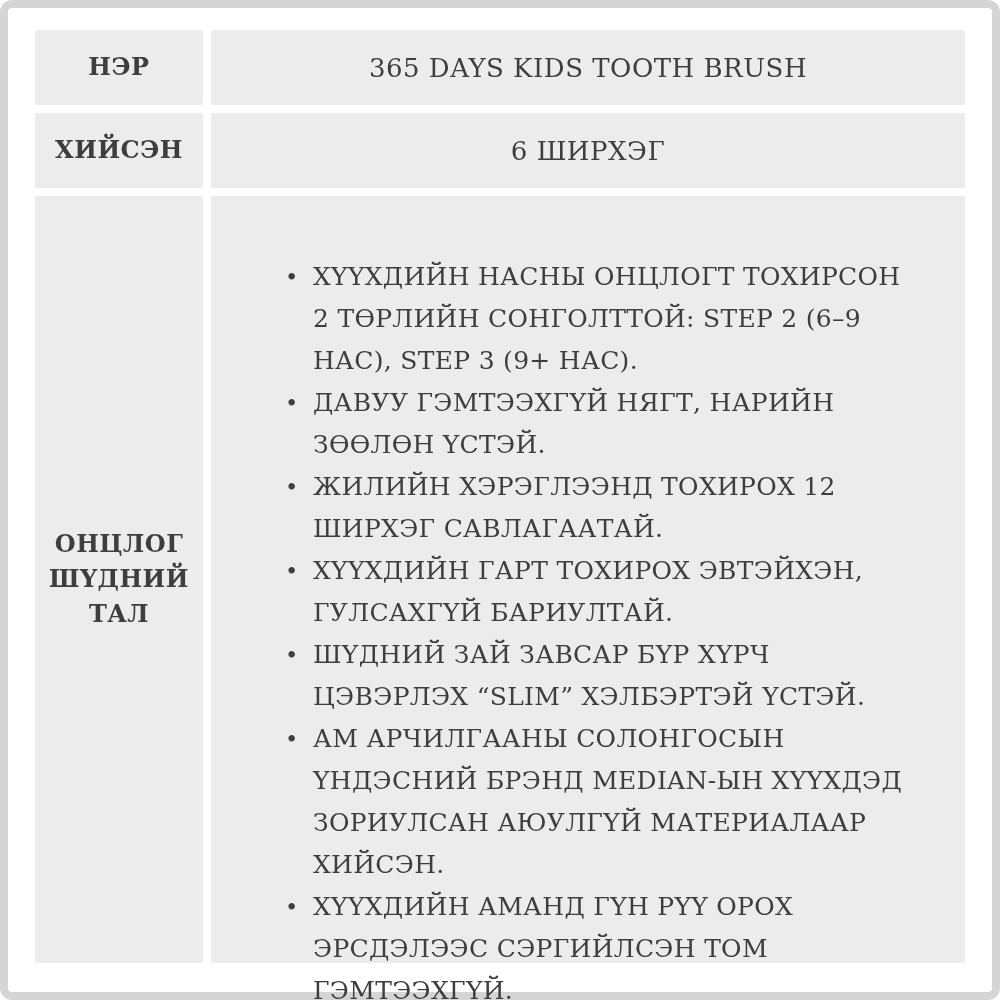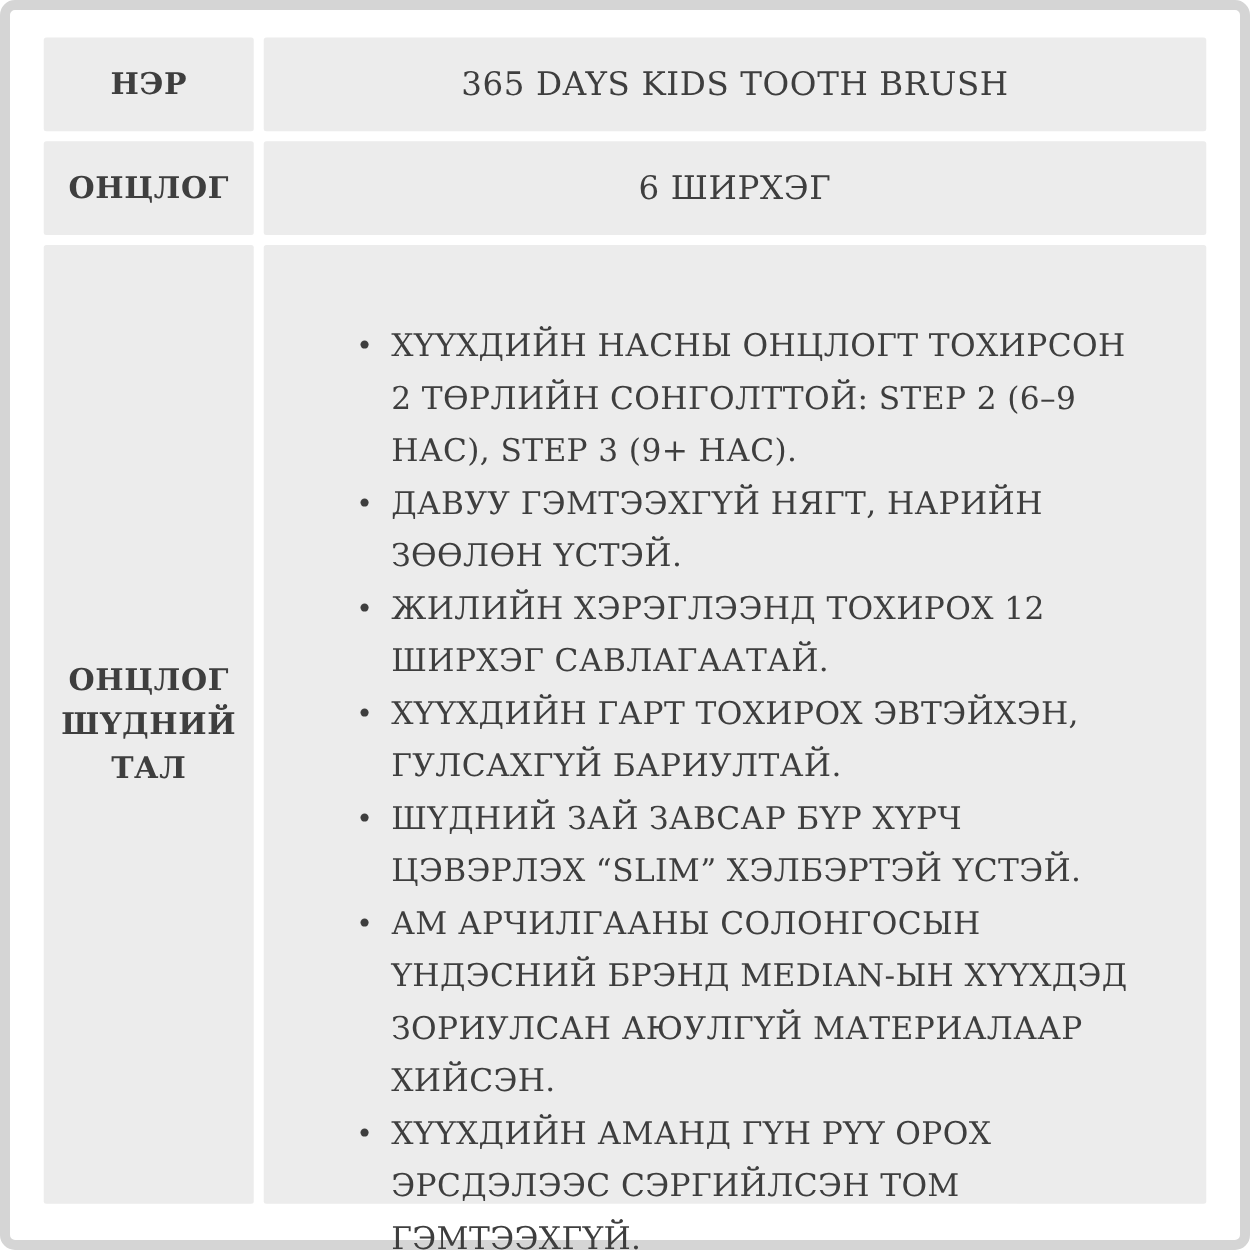--- a/index.html
+++ b/index.html
@@ -75,21 +75,21 @@
 </head>
 <body>
 
 <div class="frame"></div>
 
 <div class="spec-table">
 
   <div class="cell label-cell">НЭР</div>
   <div class="cell value-cell">365 DAYS KIDS TOOTH BRUSH</div>
 
-  <div class="cell label-cell">ОНЦЛОГ</div>
+  <div class="cell label-cell">ХИЙСЭН</div>
   <div class="cell value-cell">6 ШИРХЭГ</div>
 
   <div class="cell label-cell">ОНЦЛОГ ШҮДНИЙ ТАЛ</div>
   <div class="cell features-cell">
     <ul class="features">
       <li>ХҮҮХДИЙН НАСНЫ ОНЦЛОГТ ТОХИРСОН 2 ТӨРЛИЙН СОНГОЛТТОЙ: STEP 2 (6–9 НАС), STEP 3 (9+ НАС).</li>
       <li>ДАВУУ ГЭМТЭЭХГҮЙ НЯГТ, НАРИЙН ЗӨӨЛӨН ҮСТЭЙ.</li>
       <li>ЖИЛИЙН ХЭРЭГЛЭЭНД ТОХИРОХ 12 ШИРХЭГ САВЛАГААТАЙ.</li>
       <li>ХҮҮХДИЙН ГАРТ ТОХИРОХ ЭВТЭЙХЭН, ГУЛСАХГҮЙ БАРИУЛТАЙ.</li>
       <li>ШҮДНИЙ ЗАЙ ЗАВСАР БҮР ХҮРЧ ЦЭВЭРЛЭХ “SLIM” ХЭЛБЭРТЭЙ ҮСТЭЙ.</li>

